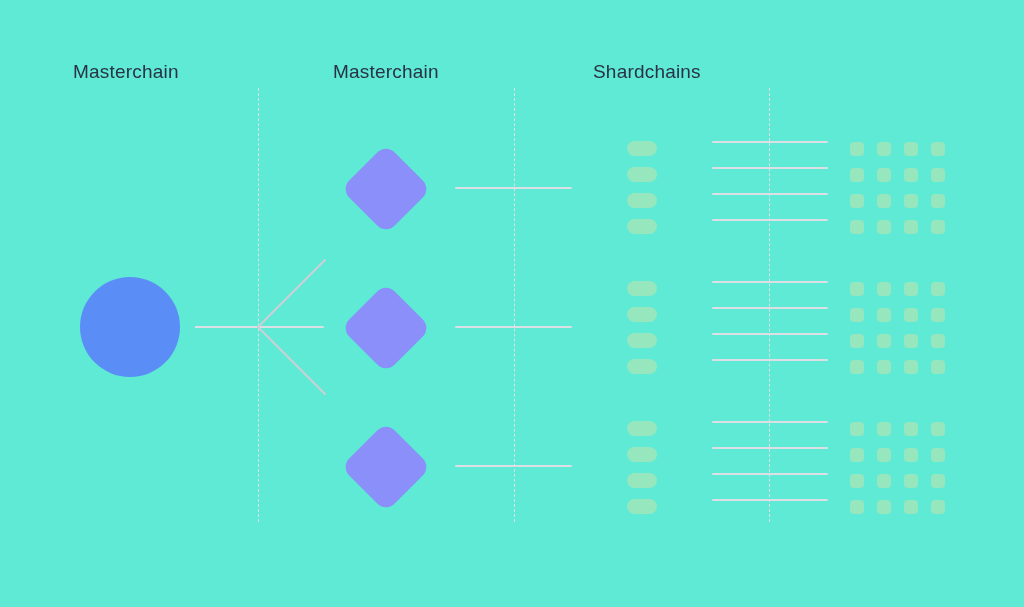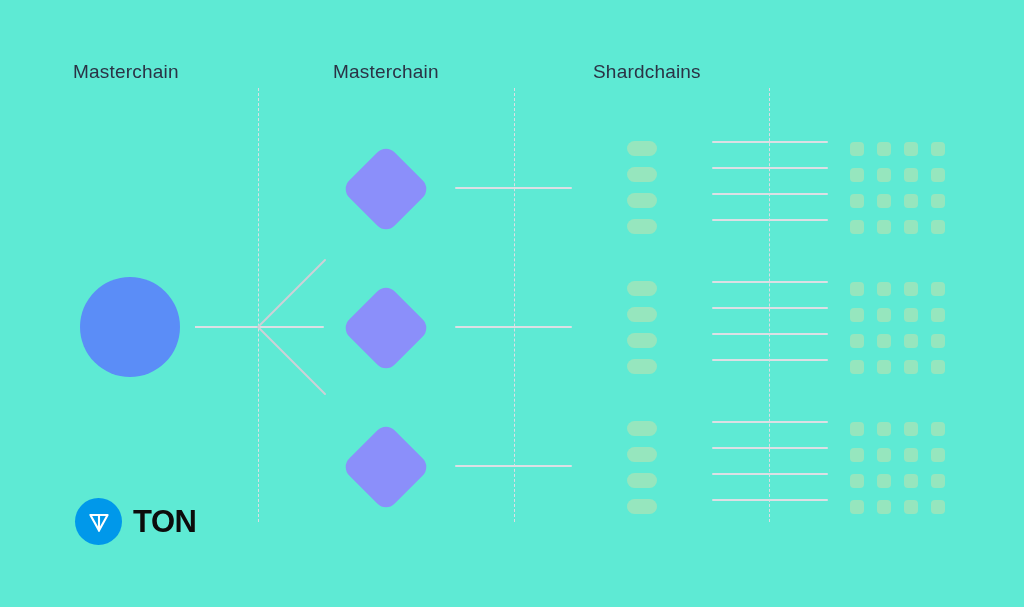--- a/index.html
+++ b/index.html
@@ -292,23 +292,14 @@
       <div class="account-square"></div>
       <div class="account-square"></div>
       <div class="account-square"></div>
       <div class="account-square"></div>
       <div class="account-square"></div>
       <div class="account-square"></div>
       <div class="account-square"></div>
       <div class="account-square"></div>
     </div>
 
-  <div id="ton-logo">
-    <div id="ton-logo-mark">
-      <svg width="26" height="26" viewBox="0 0 26 26" aria-hidden="true">
-        <path d="M4.4 6.0 L21.6 6.0 L13.0 21.6 Z" fill="none" stroke="#ffffff" stroke-width="2.1" stroke-linejoin="round"></path>
-        <line x1="13.0" y1="6.0" x2="13.0" y2="21.6" stroke="#ffffff" stroke-width="2.1" stroke-linecap="round"></line>
-      </svg>
-    </div>
-    <div id="ton-logo-text">TON</div>
-  </div>
 
 </div>
 
 </body></html>

